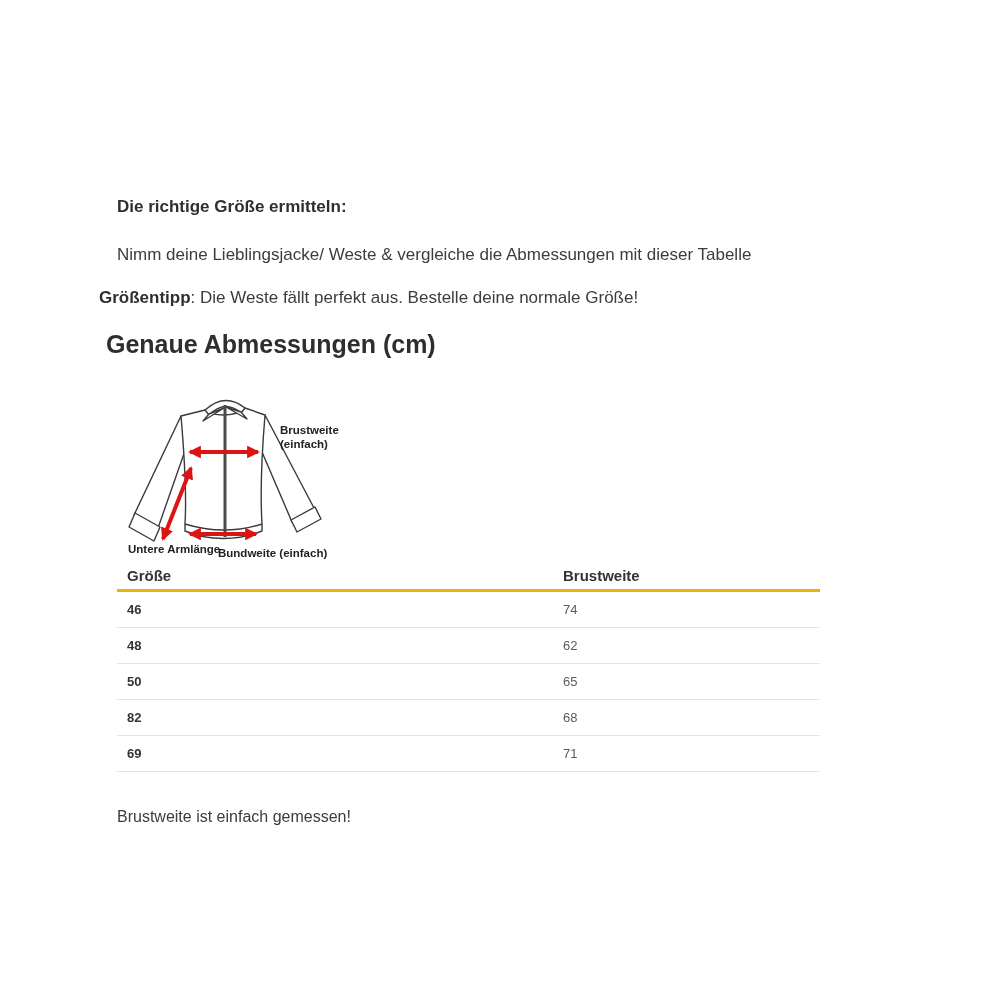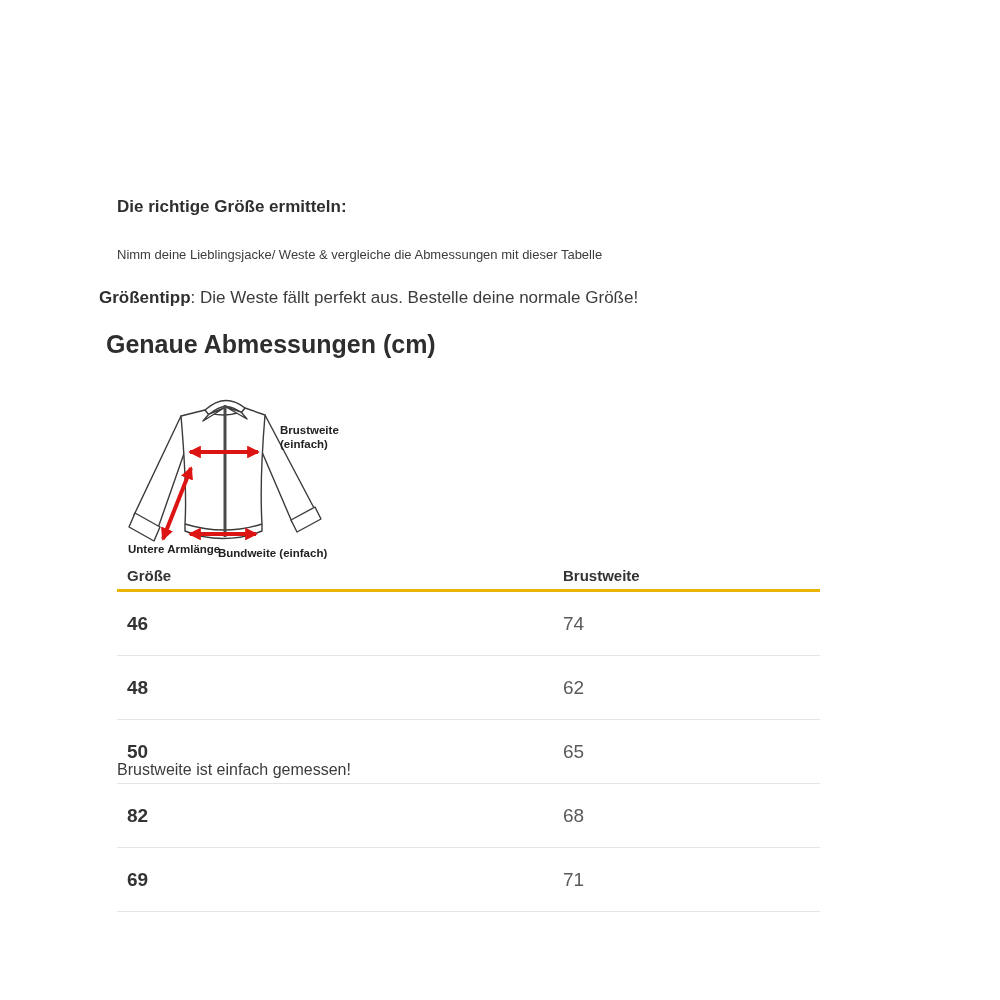--- a/index.html
+++ b/index.html
@@ -15,21 +15,21 @@
     background: #ffffff;
     overflow: hidden;
   }
   .intro-heading {
     position: absolute; left: 117px; top: 196px;
     font-size: 17px; font-weight: bold; color: #2f2f2f;
     line-height: 21px; white-space: nowrap;
   }
   .intro-paragraph {
     position: absolute; left: 117px; top: 244px;
-    font-size: 13px; color: #3c3c3c;
+    font-size: 17px; color: #3c3c3c;
     line-height: 21px; white-space: nowrap;
   }
   .intro-tip {
     position: absolute; left: 99px; top: 287px;
     font-size: 17px; color: #3c3c3c;
     line-height: 21px; white-space: nowrap;
   }
   .intro-tip b { color: #2f2f2f; }
   .section-heading {
     position: absolute; left: 106px; top: 329px;
@@ -53,30 +53,30 @@
     table-layout: fixed;
   }
   table.size-table th {
     text-align: left;
     font-size: 15px; font-weight: bold; color: #333333;
     line-height: 19px;
     padding: 3px 10px 4px 10px;
     border-bottom: 3px solid #eab308;
   }
   table.size-table td {
-    font-size: 19px;
+    font-size: 13px;
     line-height: 19px;
-    padding: 22px 10px;
+    padding: 8px 10px;
     border-bottom: 1px solid #e4e4e4;
   }
   td.cell-size { font-weight: bold; color: #333333; }
   td.cell-val  { font-weight: normal; color: #5a5a5a; }
   .col-size { width: 436px; }
   .table-footnote {
-    position: absolute; left: 117px; top: 760px;
+    position: absolute; left: 117px; top: 807px;
     font-size: 16px; color: #3c3c3c;
     line-height: 20px; white-space: nowrap;
   }
 </style>
 </head>
 <body>
 
 <div class="canvas">
 
   <div class="intro-heading">Die richtige Größe ermitteln:</div>

